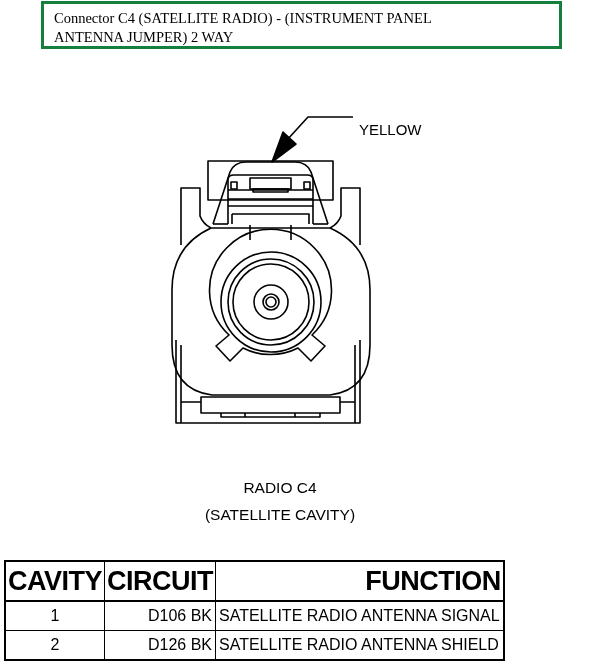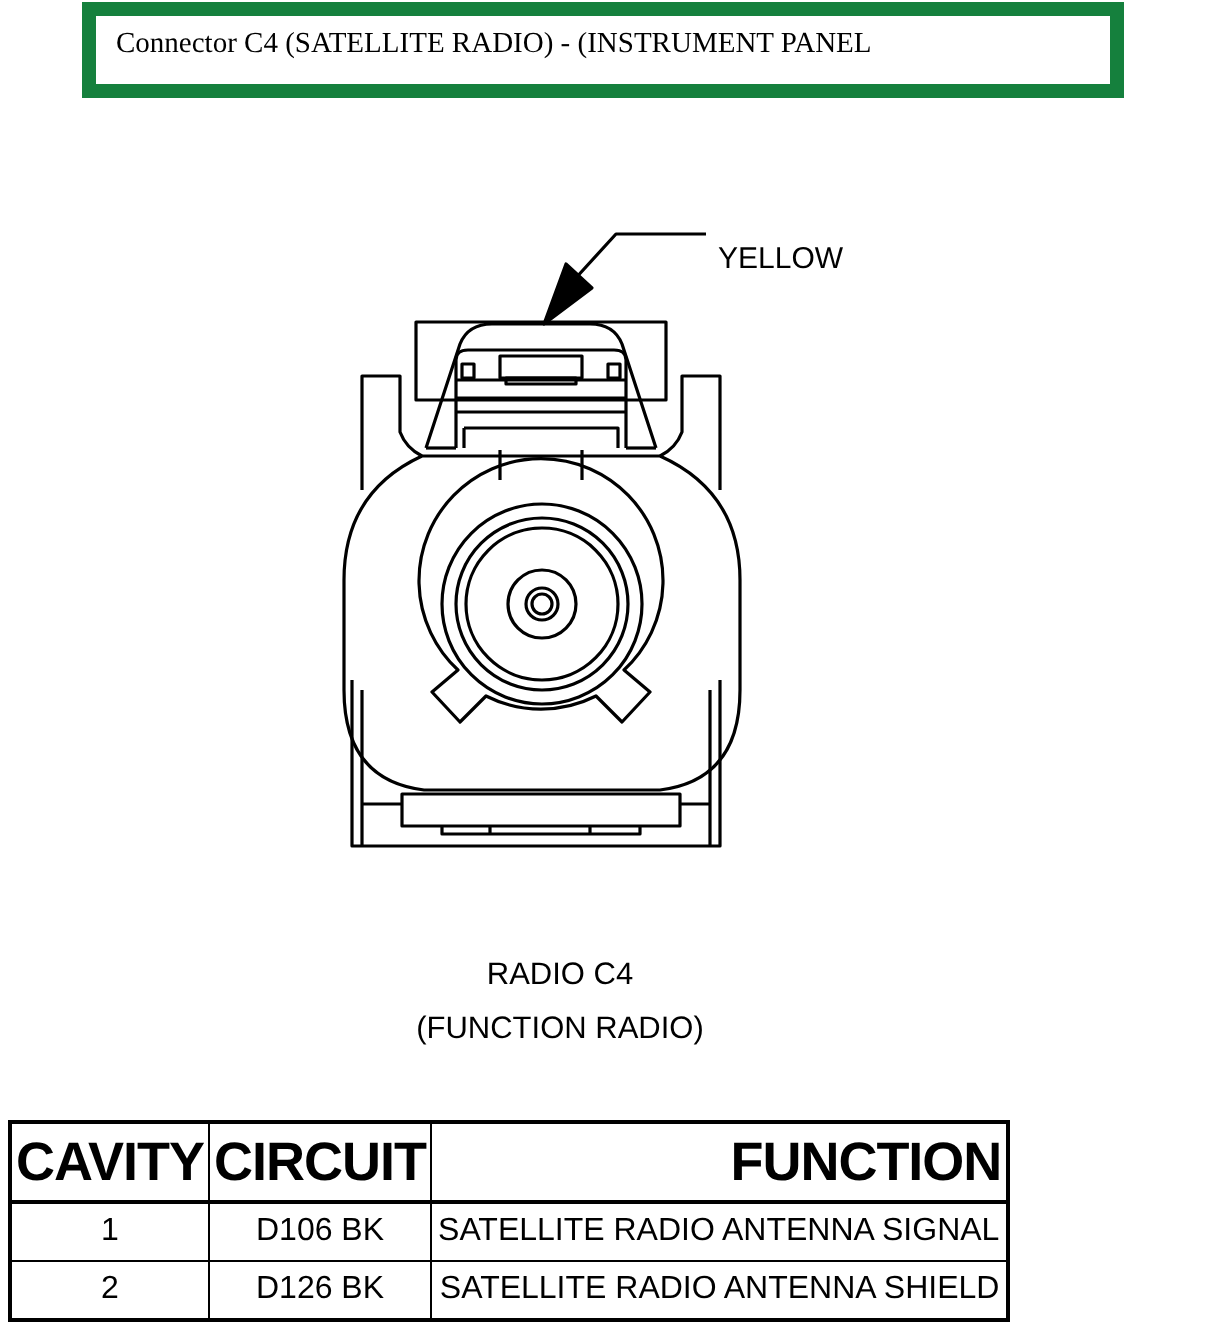--- a/index.html
+++ b/index.html
@@ -1,19 +1,19 @@
 <!DOCTYPE html>
 <html><head>
 <meta charset="utf-8">
 <style>
   html, body { margin: 0; padding: 0; background: #ffffff; }
   body { width: 604px; height: 665px; position: relative; overflow: hidden; font-family: "Liberation Sans", sans-serif; color: #000; }
   .title-box {
     position: absolute; left: 41px; top: 1px; width: 521px; height: 48px;
-    border: 7px solid #15803d; box-sizing: border-box;
+    border: 3px solid #15803d; box-sizing: border-box;
     padding: 5px 0 0 10px;
     font-family: "Liberation Serif", serif; font-size: 14.5px; line-height: 19px;
   }
   .title-box span { display: block; }
   .diagram { position: absolute; left: 0; top: 0; }
   .label-yellow {
     position: absolute; left: 359px; top: 121px;
     font-family: "Liberation Sans", sans-serif; font-size: 15px;
   }
   .caption {
@@ -28,30 +28,31 @@
     font-family: "Liberation Sans", sans-serif;
   }
   table.pinout th {
     font-size: 27px; font-weight: bold; height: 38px; padding: 0 2px;
     border: 1px solid #000; border-bottom: 2px solid #000; line-height: 36px; letter-spacing: -0.5px;
   }
   table.pinout td {
     font-size: 16px; height: 28px; border: 1px solid #000; padding: 0 3px; white-space: nowrap;
   }
   .col-cavity { width: 118px; text-align: center; }
-  .col-circuit { width: 130px; text-align: center; }
-  .col-function { text-align: right; }
+  .col-circuit { width: 130px; text-align: right; }
+  .col-function { text-align: left; }
   th.col-circuit { text-align: right; border-radius: 16px; }
   th.col-function { text-align: right; }
 </style>
 </head>
 <body>
 
 <div class="title-box">
   <span>Connector C4 (SATELLITE RADIO) - (INSTRUMENT PANEL</span>
+  <span>ANTENNA JUMPER) 2 WAY</span>
 </div>
 
 <svg class="diagram" width="604" height="470" viewBox="0 0 604 470" xmlns="http://www.w3.org/2000/svg">
   <g fill="none" stroke="#000" stroke-width="1.6" stroke-linejoin="round">
 
     <g>
       <polyline points="353,117 308,117 287,140"></polyline>
       <polygon points="272,162 283,132 296,144" fill="#000"></polygon>
     </g>
 
@@ -93,21 +94,21 @@
     <rect x="201" y="397" width="139" height="16"></rect>
     <path d="M181,402 L201,402 M340,402 L355,402"></path>
     <path d="M221,413 L221,417 L320,417 L320,413"></path>
     <path d="M245,417 L245,413 M295,417 L295,413"></path>
   </g>
 </svg>
 
 <div class="label-yellow">YELLOW</div>
 
 <div class="caption l1">RADIO C4</div>
-<div class="caption l2">(FUNCTION RADIO)</div>
+<div class="caption l2">(SATELLITE CAVITY)</div>
 
 <table class="pinout">
   <thead>
     <tr>
       <th class="col-cavity">CAVITY</th>
       <th class="col-circuit">CIRCUIT</th>
       <th class="col-function">FUNCTION</th>
     </tr>
   </thead>
   <tbody>

